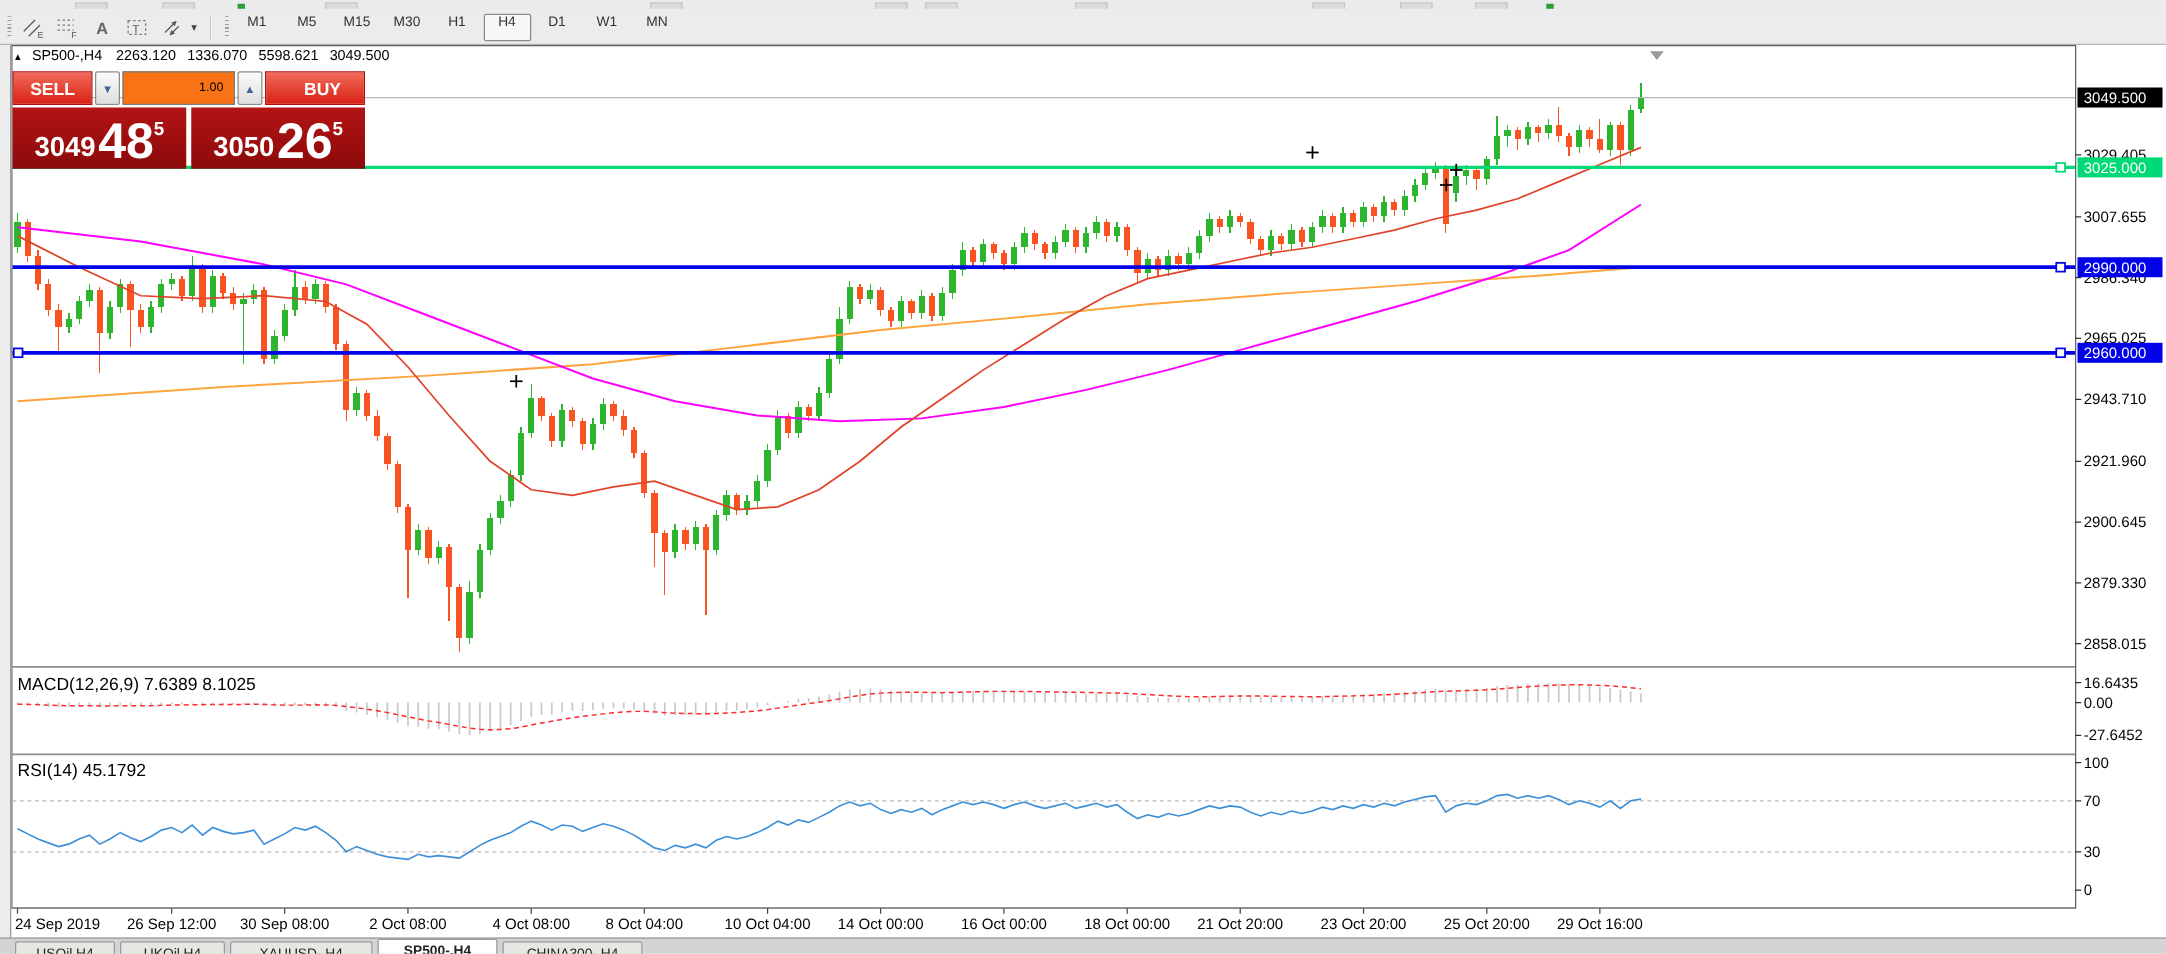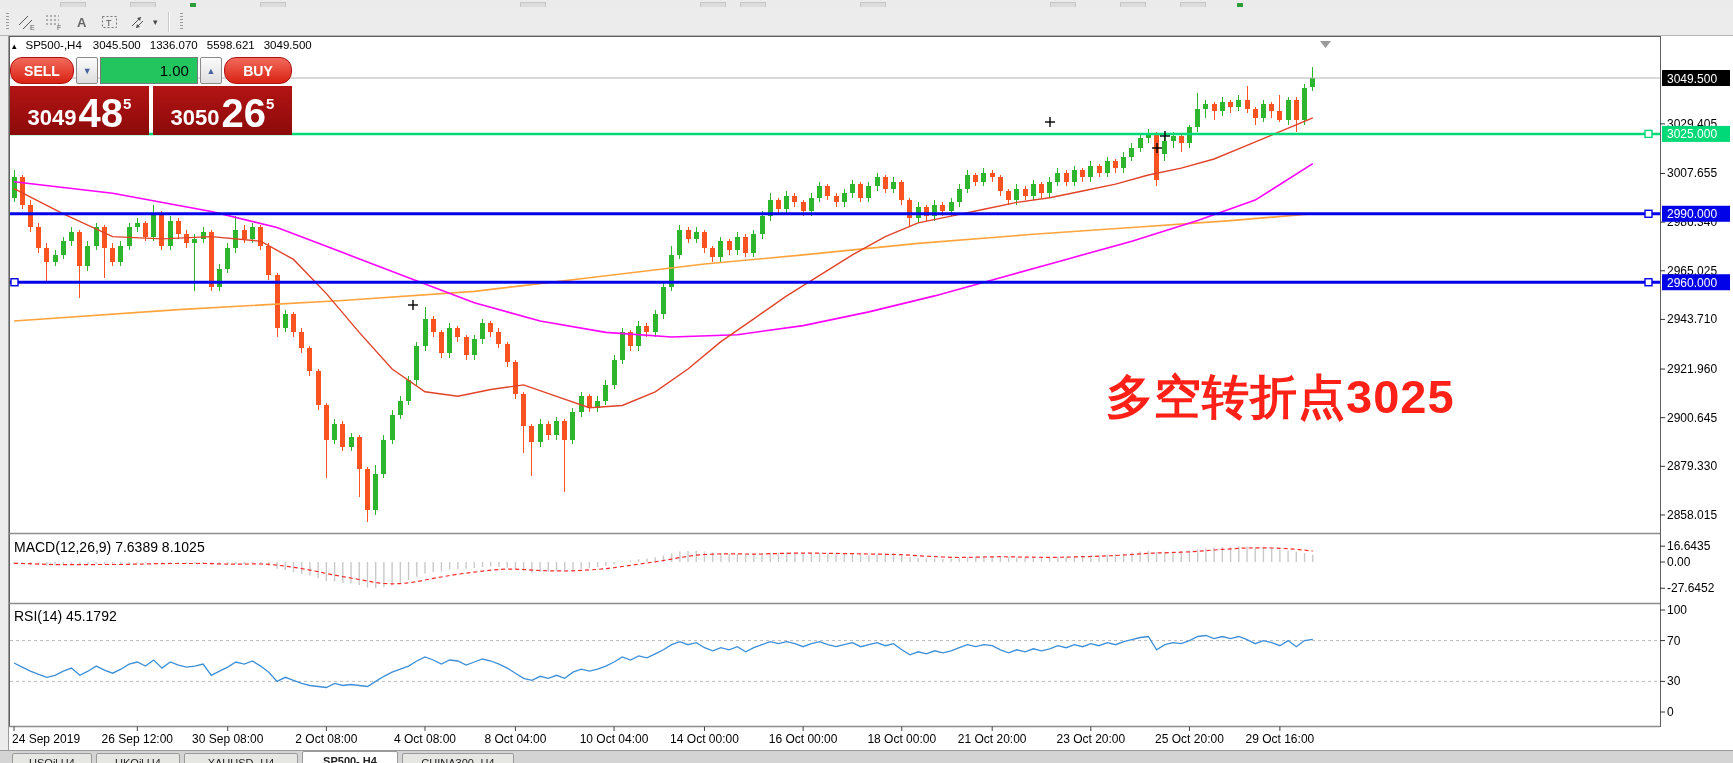--- a/index.html
+++ b/index.html
@@ -27,25 +27,25 @@
   #left-frame{position:absolute;left:0;top:35px;width:8px;height:728px;background:#ececec;
     border-right:1px solid #9a9a9a;z-index:2;}
   
   #chart-title{position:absolute;left:12px;top:39px;z-index:2;font-size:11.5px;color:#000;
     display:flex;gap:9px;align-items:baseline;white-space:nowrap;}
   #chart-title .tri{font-size:9px;}
   
   #trade-panel{position:absolute;left:10px;top:57px;width:282px;z-index:2;}
   #trade-row1{display:flex;gap:2px;height:27px;}
   .trade-btn{flex:none;color:#fff;font-size:14px;font-weight:bold;display:flex;align-items:center;justify-content:center;
-    background:linear-gradient(#f26a5a,#d82214);border:1px solid #b01010;border-radius:12px;}
-  #sell-btn{width:62px;} #buy-btn{width:66px;}
+    background:linear-gradient(#f26a5a,#d82214);border:1px solid #b01010;border-radius:0;}
+  #sell-btn{width:62px;} #buy-btn{width:66px;padding-left:12px;}
   .spin-btn{width:23px;background:linear-gradient(#fbfbfb,#dedede);border:1px solid #8a8a8a;
     display:flex;align-items:center;justify-content:center;color:#46629e;font-size:9px;border-radius:2px;}
-  #vol-field{width:100px;background:#22c55e;border:1px solid #7a7a7a;font-size:15px;color:#000;
+  #vol-field{width:100px;background:#f97316;border:1px solid #7a7a7a;font-size:10px;color:#000;
     display:flex;align-items:center;justify-content:flex-end;padding-right:8px;}
   #trade-row2{display:flex;gap:4px;margin-top:2px;height:49px;}
   .price-box{width:139px;background:linear-gradient(#b31414,#8c0a0a);display:flex;align-items:flex-end;
     justify-content:center;color:#fff;padding-bottom:6px;box-sizing:border-box;}
   .pb-small{font-size:22px;font-weight:bold;line-height:1;margin-right:2px;}
   .pb-big{font-size:40px;font-weight:bold;line-height:0.8;}
   .pb-sup{font-size:15px;font-weight:bold;line-height:1;transform:translateY(-18px);}
   
   .ind-label{position:absolute;left:14px;z-index:2;font-size:14px;color:#000;}
   
@@ -124,20 +124,31 @@
               <path d="M13 4 l-4 1 3 3 z" fill="#555"></path>
               <line x1="8" y1="15" x2="15" y2="8" stroke="#555"></line>
               <path d="M8 15 l1 -4 3 3 z" fill="#555"></path>
             </svg>
           </span>
         </div>
       </span>
     <span class="caret">▾</span>
     <span class="tb-sep" style="margin-left:10px;"></span>
     <span class="tb-grip"></span>
+    <span id="tf-host" style="display:flex;align-items:center;">
+        <div class="tf-btn">M1</div>
+        <div class="tf-btn">M5</div>
+        <div class="tf-btn">M15</div>
+        <div class="tf-btn">M30</div>
+        <div class="tf-btn">H1</div>
+        <div class="tf-btn active">H4</div>
+        <div class="tf-btn">D1</div>
+        <div class="tf-btn">W1</div>
+        <div class="tf-btn">MN</div>
+      </span>
   </div>
 
   <svg id="chart-svg" width="1733" height="763">
       <rect x="8" y="35" width="1725" height="715" fill="#ffffff"></rect>
       <rect x="9.5" y="36.5" width="1651" height="690" fill="none" stroke="#5f5f5f" stroke-width="1"></rect>
       <defs>
         <clipPath id="mainClip">
           <rect x="10" y="37" width="1650" height="495"></rect>
         </clipPath>
         <clipPath id="macdClip">
@@ -723,21 +734,21 @@
       <text y="743" font-size="12" fill="#000" x="1189.46" text-anchor="middle">25 Oct 20:00</text>
       <line x1="1279.88" y1="726.5" x2="1279.88" y2="731" stroke="#444"></line>
       <text y="743" font-size="12" fill="#000" x="1279.88" text-anchor="middle">29 Oct 16:00</text>
     </svg>
 
   <div id="left-frame"></div>
 
   <div id="chart-title">
     <span class="tri">▴</span>
     <span style="margin-right:2px;">SP500-,H4</span>
-    <span>3045.500</span>
+    <span>2263.120</span>
     <span>1336.070</span>
     <span>5598.621</span>
     <span>3049.500</span>
   </div>
 
   <div id="trade-panel">
     <div id="trade-row1">
       <div id="sell-btn" class="trade-btn">SELL</div>
       <div class="spin-btn">
           <span>▼</span>
@@ -758,21 +769,20 @@
         <span class="pb-small">3050</span>
           <span class="pb-big">26</span>
           <span class="pb-sup">5</span>
       </div>
     </div>
   </div>
 
   <div class="ind-label" style="top:539px;">MACD(12,26,9) 7.6389 8.1025</div>
   <div class="ind-label" style="top:608px;">RSI(14) 45.1792</div>
 
-  <div id="annotation">多空转折点3025</div>
 
   <div id="tabstrip">
       <div class="chart-tab" style="left: 12px; width: 80px;">USOil,H4</div>
       <div class="chart-tab" style="left: 96px; width: 84px;">UKOil,H4</div>
       <div class="chart-tab" style="left: 184px; width: 114px;">XAUUSD-,H4</div>
       <div class="chart-tab active" style="left: 302px; width: 96px;">SP500-,H4</div>
       <div class="chart-tab" style="left: 402px; width: 112px;">CHINA300-,H4</div>
     </div>
 </div>
 

